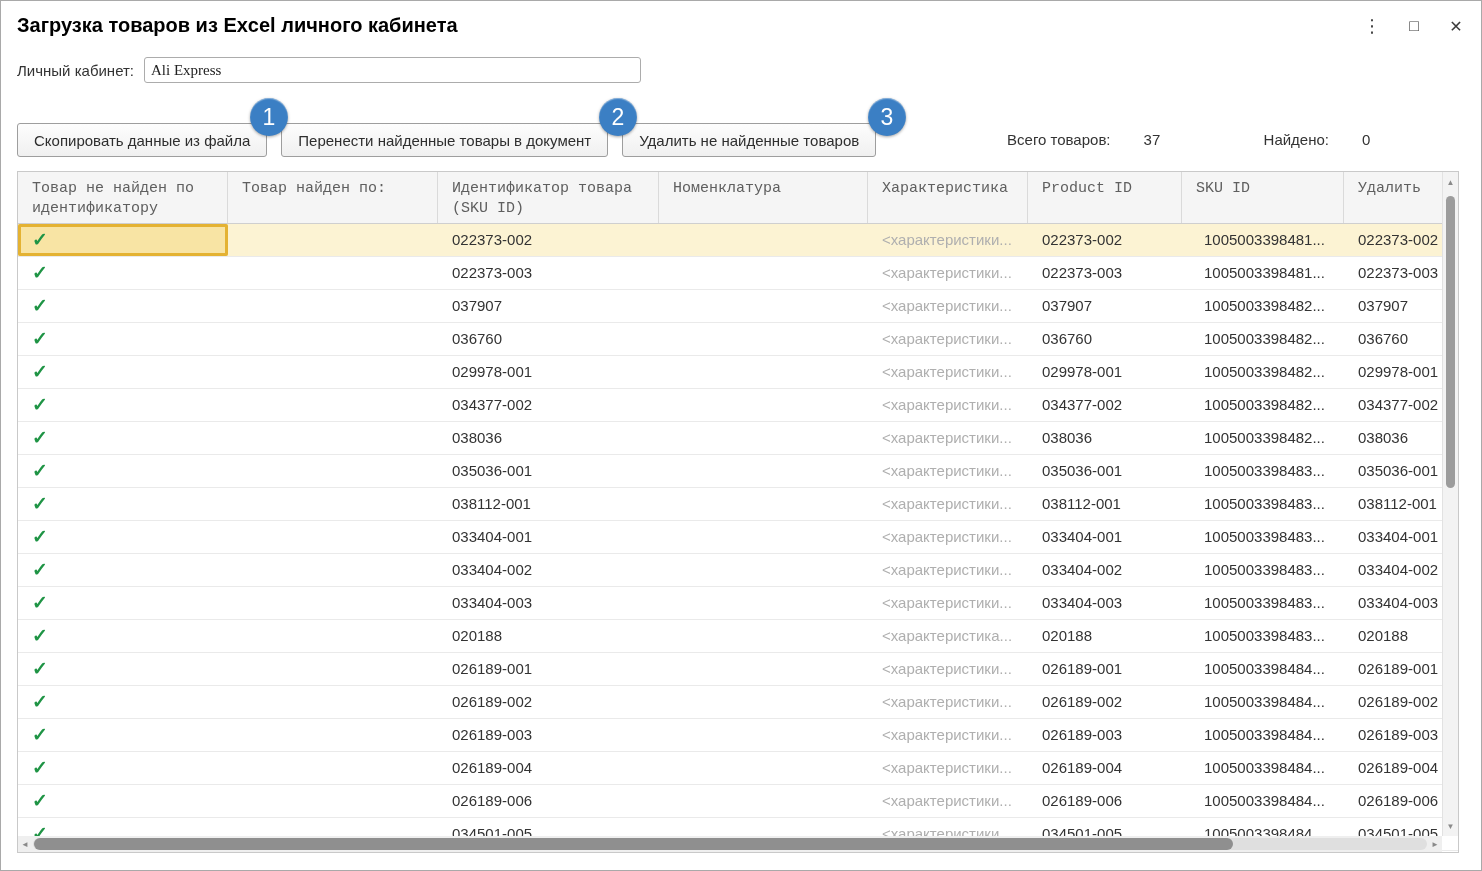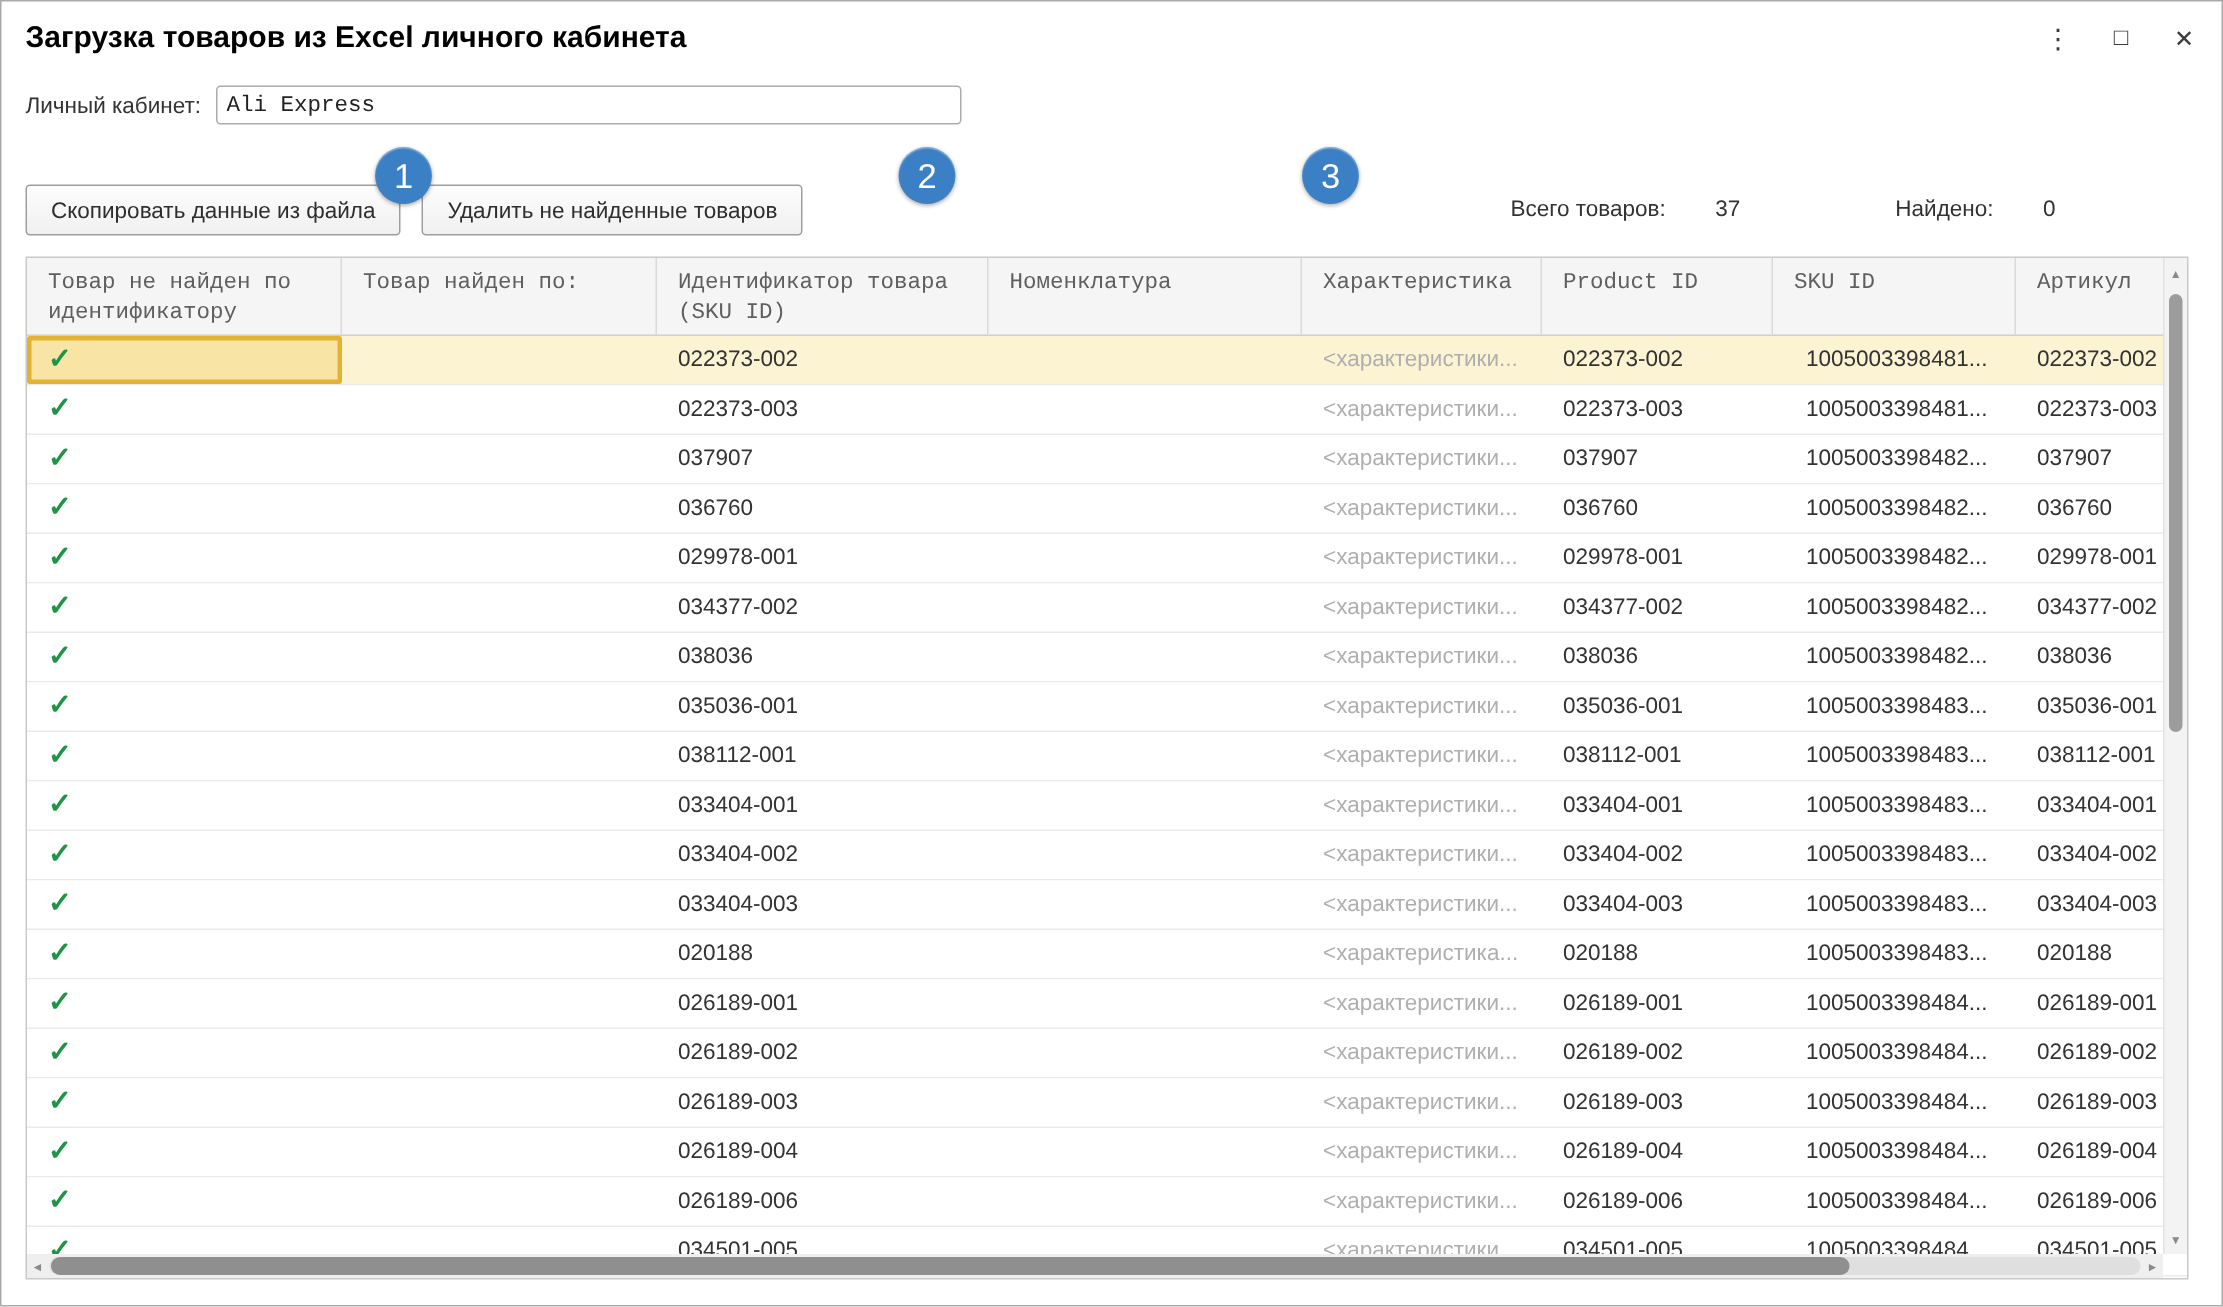--- a/index.html
+++ b/index.html
@@ -12,21 +12,21 @@
   }
   .win-controls{position:absolute;top:14px;right:14px;display:flex;gap:20px;}
   .wc{width:22px;height:22px;display:flex;align-items:center;justify-content:center;
       color:#3C3C3C;font-size:16px;cursor:default;}
   .wc.more{font-size:18px;letter-spacing:0;}
   
   .form-row{position:absolute;top:56px;left:16px;display:flex;align-items:center;height:26px;}
   .form-row label{width:127px;font-size:15px;color:#333;}
   .form-row input{
     width:483px;height:24px;border:1px solid #ACACAC;border-radius:3px;padding:0 6px;
-    font-size:15px;color:#222;font-family:Liberation Mono, monospace;outline:none;
+    font-size:15px;color:#222;font-family:Liberation Serif, serif;outline:none;
   }
   
   .toolbar{position:absolute;top:122px;left:16px;display:flex;gap:14px;}
   .btn{
     height:34px;padding:0 16px;font-size:15px;color:#2E2E2E;
     background:linear-gradient(180deg,#FDFDFD 0%,#F0F0F0 100%);
     border:1px solid #9E9E9E;border-radius:3px;font-family:"Liberation Sans",sans-serif;cursor:pointer;
   }
   .badge{
     position:absolute;width:38px;height:38px;border-radius:50%;
@@ -104,20 +104,21 @@
       </span>
   </div>
 
   <div class="form-row">
     <label>Личный кабинет:</label>
     <input type="text" value="Ali Express" style="">
   </div>
 
   <div class="toolbar">
     <button class="btn">Скопировать данные из файла</button>
+    <button class="btn">Перенести найденные товары в документ</button>
     <button class="btn">Удалить не найденные товаров</button>
   </div>
 
   <div class="badge b1">1</div>
   <div class="badge b2">2</div>
   <div class="badge b3">3</div>
 
   <div class="totals">
     <span>Всего товаров:</span>
     <span class="val v-total">37</span>
@@ -127,21 +128,21 @@
 
   <div class="table">
     <div class="thead">
         <div class="th c1">Товар не найден по идентификатору</div>
         <div class="th c2">Товар найден по:</div>
         <div class="th c3">Идентификатор товара (SKU ID)</div>
         <div class="th c4">Номенклатура</div>
         <div class="th c5">Характеристика</div>
         <div class="th c7">Product ID</div>
         <div class="th c6">SKU ID</div>
-        <div class="th c8">Артикул</div>
+        <div class="th c8">Удалить</div>
       </div>
     <div class="tbody">
         <div class="row selected">
           <div class="cell c1"><span class="check">✓</span></div>
           <div class="cell c2"></div>
           <div class="cell c3">022373-002</div>
           <div class="cell c4"></div>
           <div class="cell c5 muted">&lt;характеристики...</div>
           <div class="cell c6">022373-002</div>
           <div class="cell c7">1005003398481...</div>

